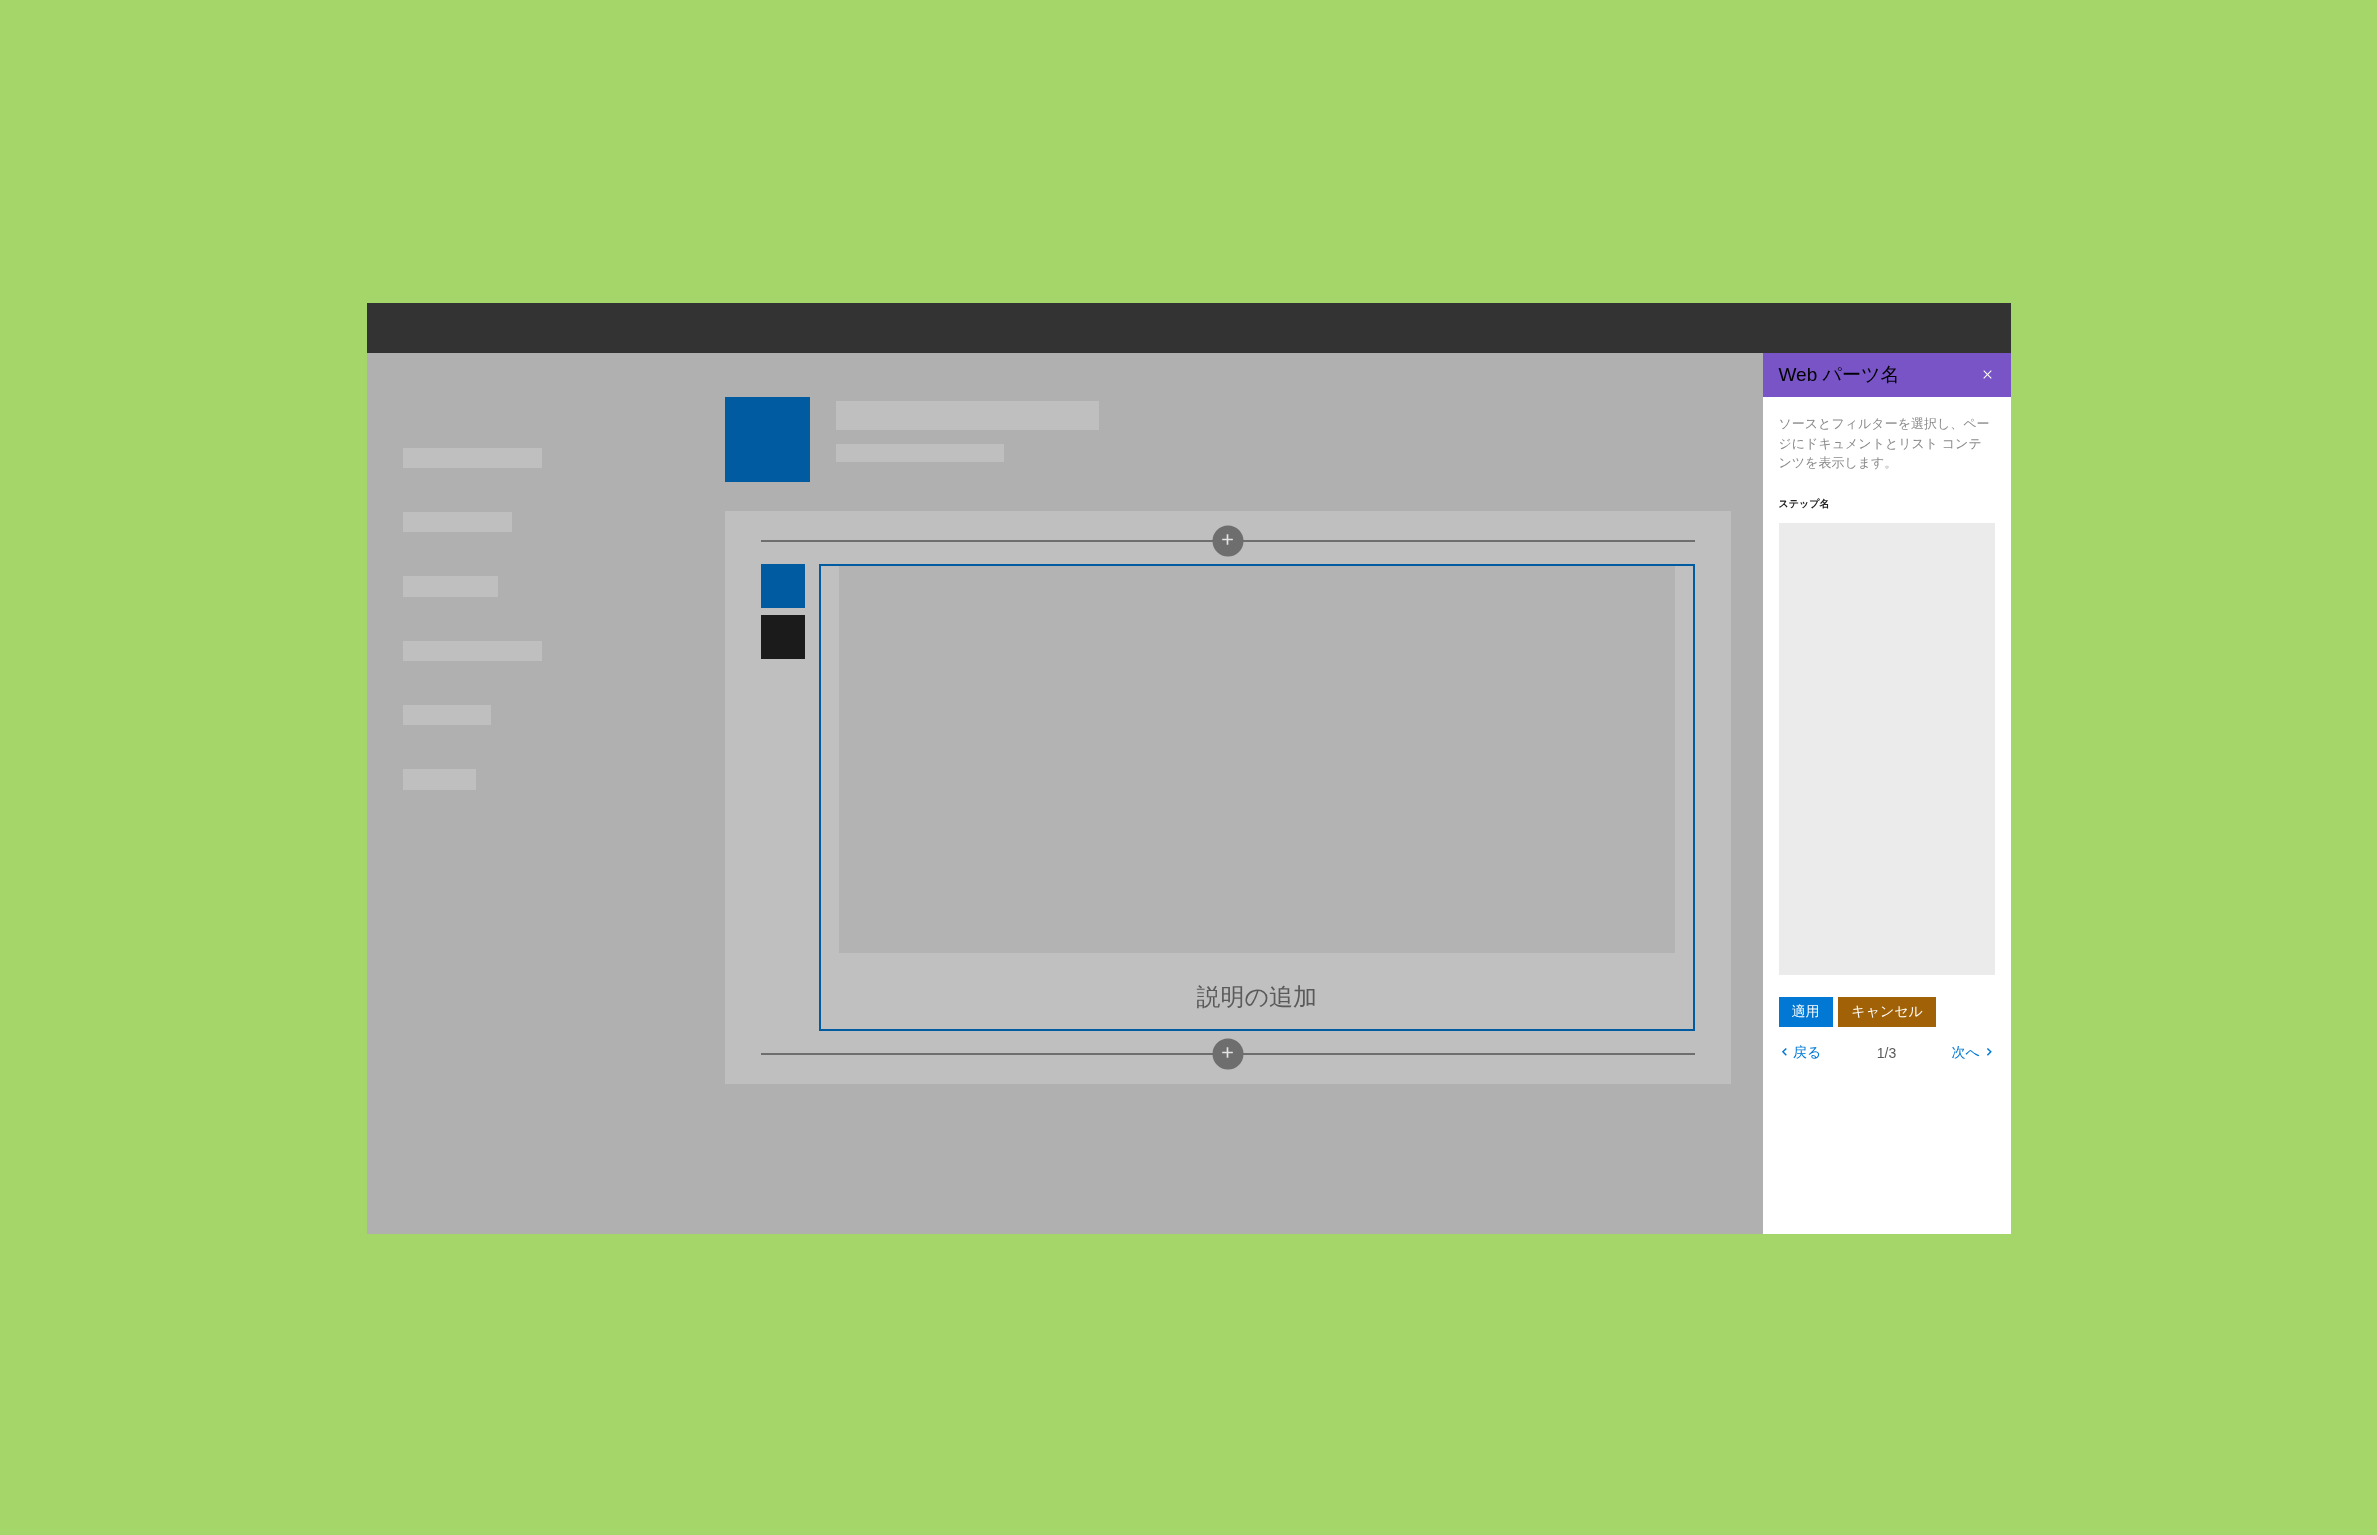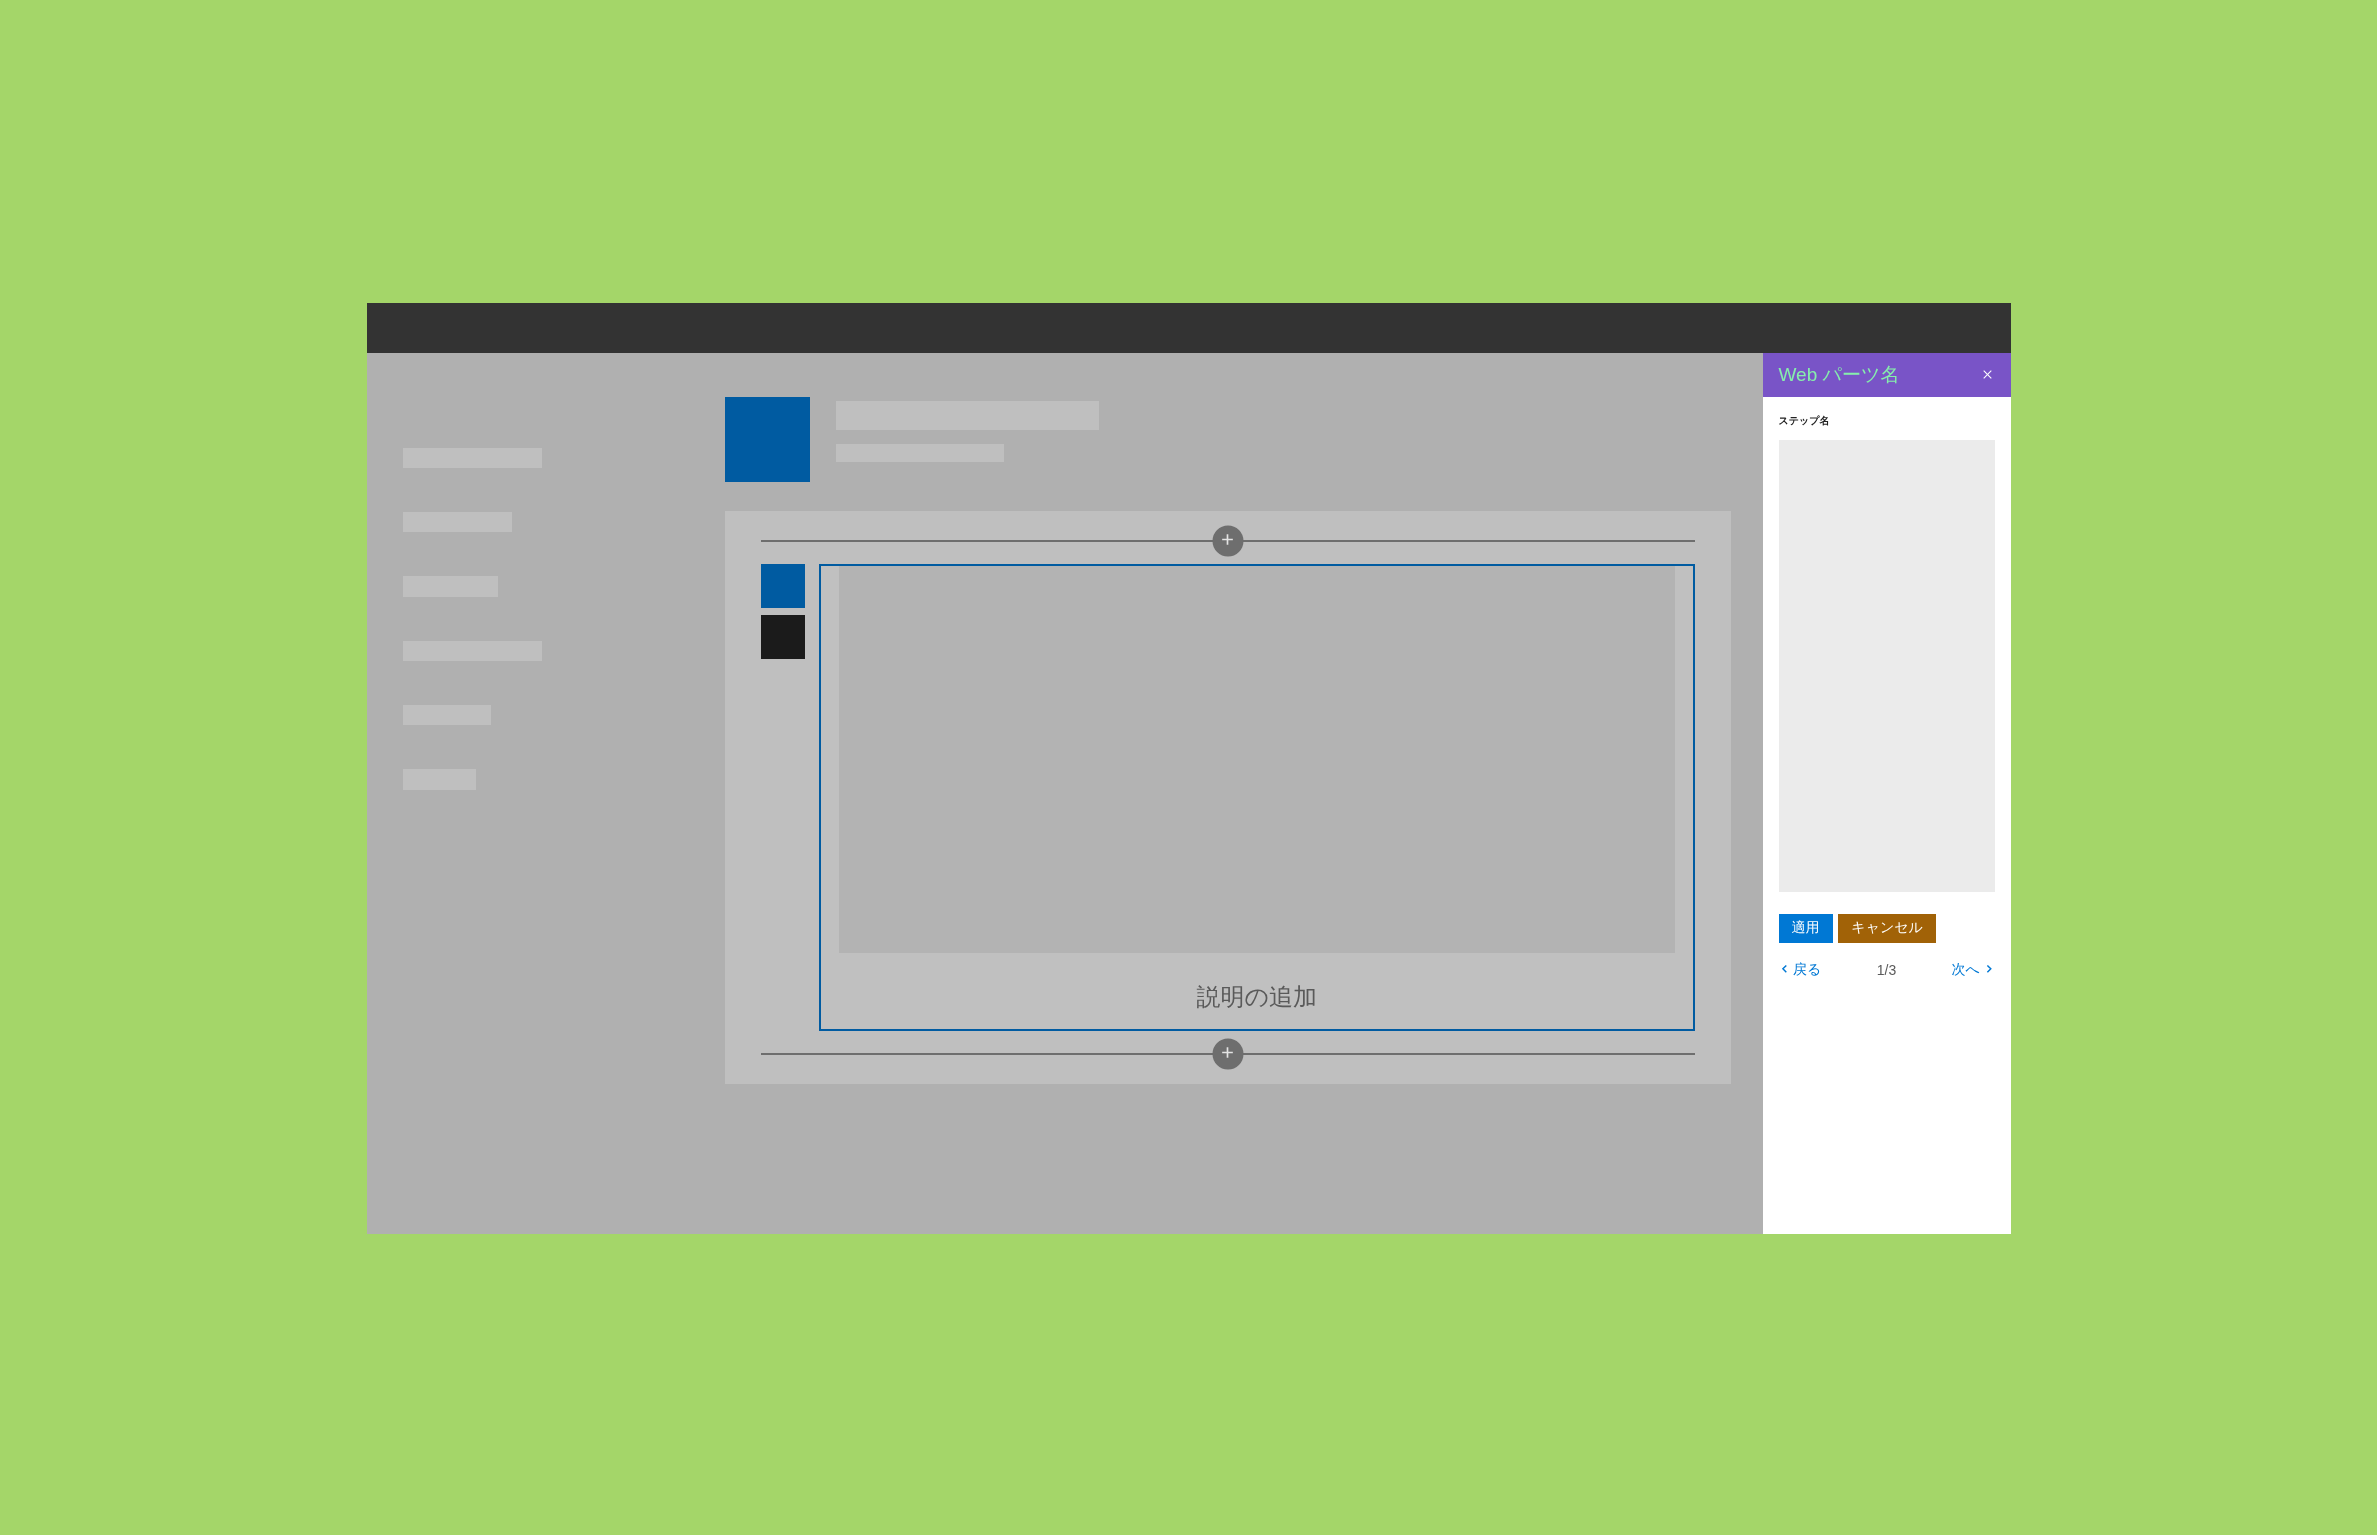--- a/index.html
+++ b/index.html
@@ -155,21 +155,21 @@
     width: 248px;
     flex: 0 0 auto;
     background: #ffffff;
     display: flex;
     flex-direction: column;
     position: relative;
   }
   .panel-header {
     height: 44px;
     background: #7954c7;
-    color: #86efac;
+    color: #000000;
     display: flex;
     align-items: center;
     justify-content: space-between;
     padding: 0 13px 0 16px;
     font-size: 19px;
     font-weight: 400;
   }
   .panel-header .close-btn {
     width: 20.4px; height: 20.4px; display:flex; align-items:center; justify-content:center;
     cursor: pointer;
@@ -294,20 +294,21 @@
         <span>Web パーツ名</span>
         <span class="close-btn">
           <span>
             <svg viewBox="0 0 24 24" fill="none" stroke="#ffffff" stroke-width="2">
                 <line x1="5" y1="5" x2="19" y2="19"></line>
                 <line x1="19" y1="5" x2="5" y2="19"></line>
               </svg>
           </span>
         </span>
       </div>
+      <div class="panel-desc">ソースとフィルターを選択し、ページにドキュメントとリスト コンテンツを表示します。</div>
       <div class="panel-step-label">ステップ名</div>
       <div class="panel-step-body"></div>
 
       <div class="panel-buttons">
         <button class="btn btn-primary">適用</button>
         <button class="btn btn-secondary">キャンセル</button>
       </div>
 
       <div class="panel-nav">
         <div class="nav-left">

